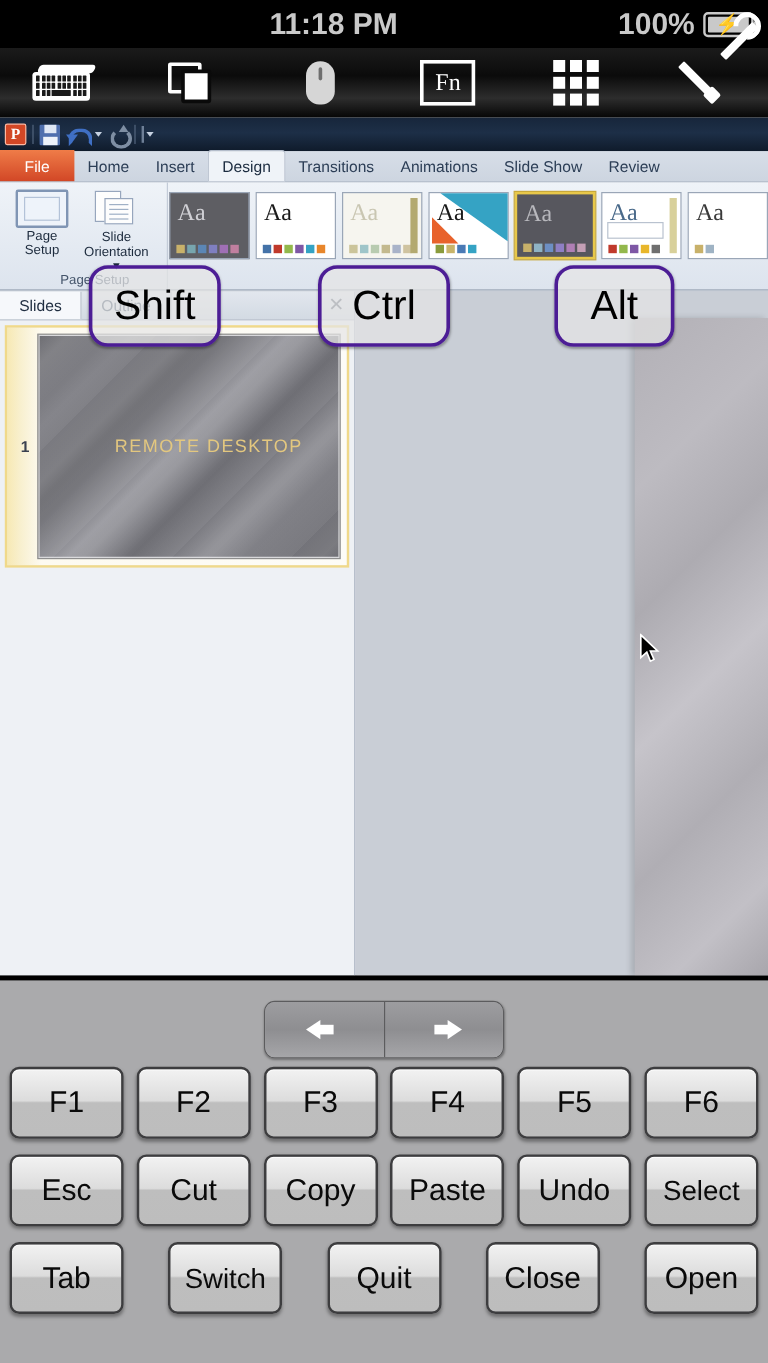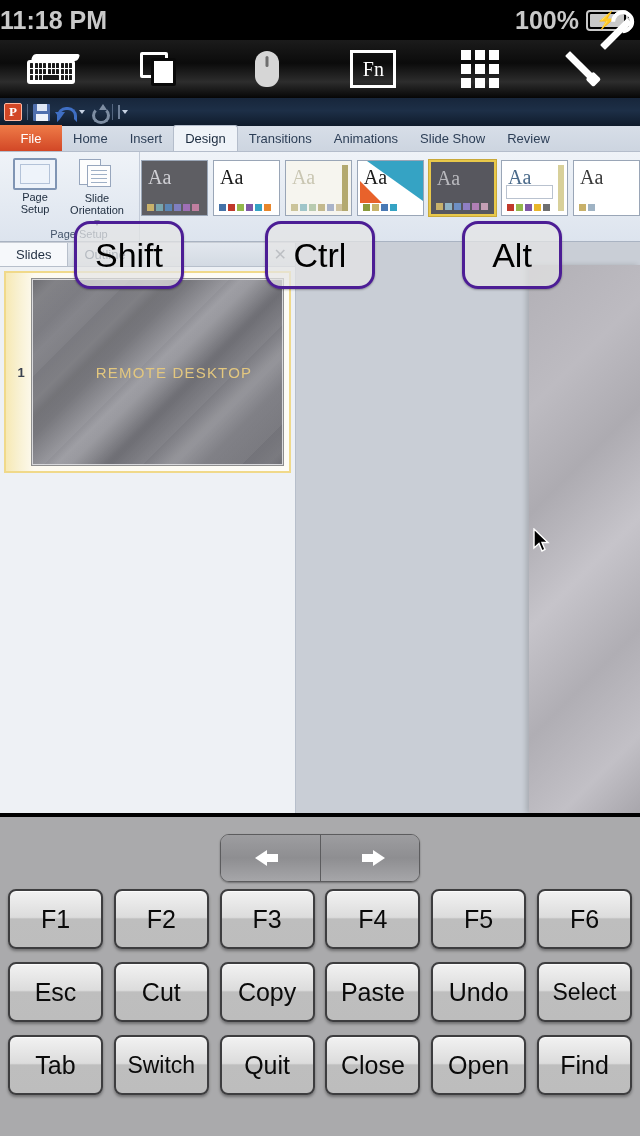--- a/index.html
+++ b/index.html
@@ -28,21 +28,21 @@
   .carrier{font-size:25px;font-weight:bold;letter-spacing:-.5px;color:#c9c9c9;}
   .wifi{position:relative;width:26px;height:19px;margin-left:2px;}
   .wifi span{position:absolute;left:50%;transform:translateX(-50%);
     border:3px solid #c9c9c9;border-bottom-color:transparent;
     border-left-color:transparent;border-right-color:transparent;border-radius:50%;}
   .wifi span:nth-child(1){width:26px;height:26px;top:2px;}
   .wifi span:nth-child(2){width:17px;height:17px;top:7px;}
   .wifi span:nth-child(3){width:8px;height:8px;top:12px;}
   .wifi b{position:absolute;left:50%;bottom:0;transform:translateX(-50%);
     width:5px;height:5px;border-radius:50%;background:#c9c9c9;}
-  .sb-time{position:absolute;left:0;width:640px;text-align:left;
+  .sb-time{position:absolute;left:0;width:556px;text-align:center;
     font-size:25px;font-weight:bold;color:#c9c9c9;letter-spacing:0;}
   .sb-right{position:absolute;right:12px;display:flex;align-items:center;gap:7px;}
   .batt-pct{font-size:25px;font-weight:bold;color:#c9c9c9;}
   .batt{position:relative;width:42px;height:21px;border:2px solid #c9c9c9;border-radius:4px;}
   .batt::after{content:"";position:absolute;right:-6px;top:6px;width:4px;height:8px;
     background:#c9c9c9;border-radius:0 2px 2px 0;}
   .batt .fill{position:absolute;left:2px;top:2px;right:2px;bottom:2px;background:#c9c9c9;border-radius:1px;}
   .bolt{position:absolute;left:50%;top:50%;transform:translate(-50%,-50%);
     font-size:17px;color:#000;line-height:1;font-weight:bold;}
 
@@ -525,16 +525,15 @@
       <div class="key">Paste</div>
       <div class="key">Undo</div>
       <div class="key small">Select</div>
     </div>
     <div class="keyrow">
       <div class="key">Tab</div>
       <div class="key small">Switch</div>
       <div class="key">Quit</div>
       <div class="key">Close</div>
       <div class="key">Open</div>
-      <div class="key">Find</div>
     </div>
   </div>
 </div>
 
 </body></html>

